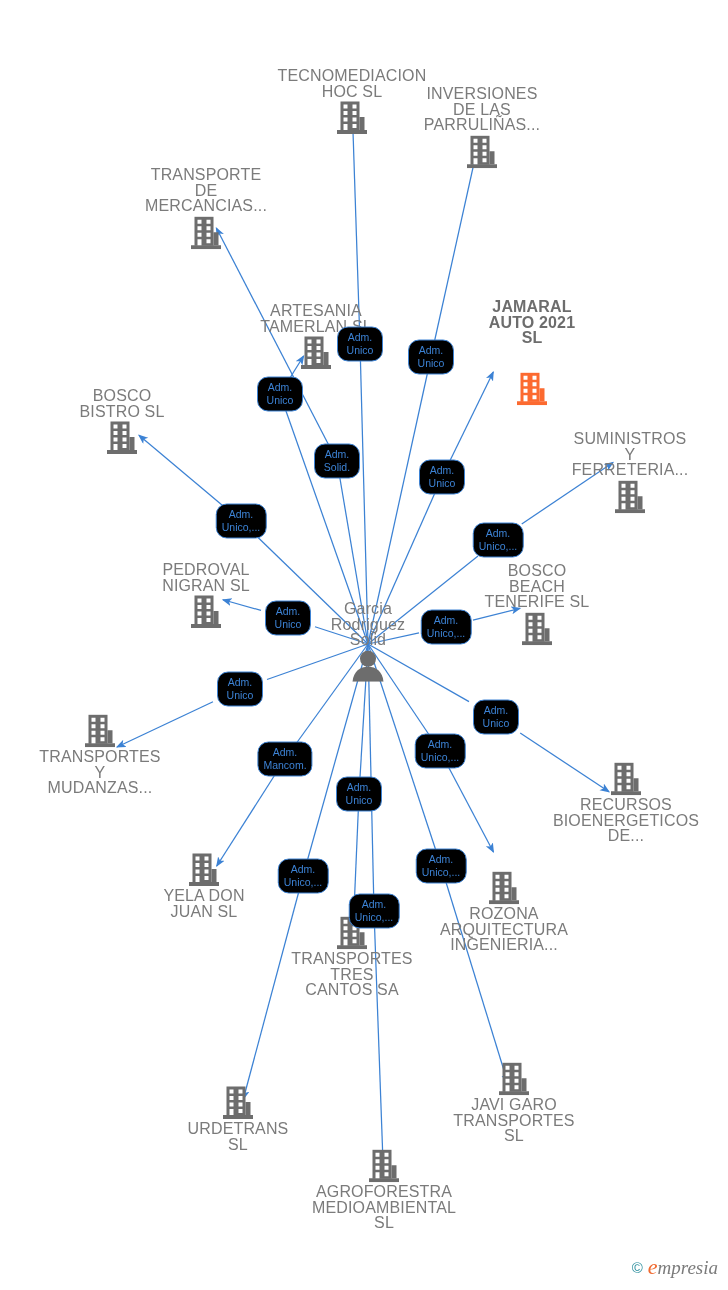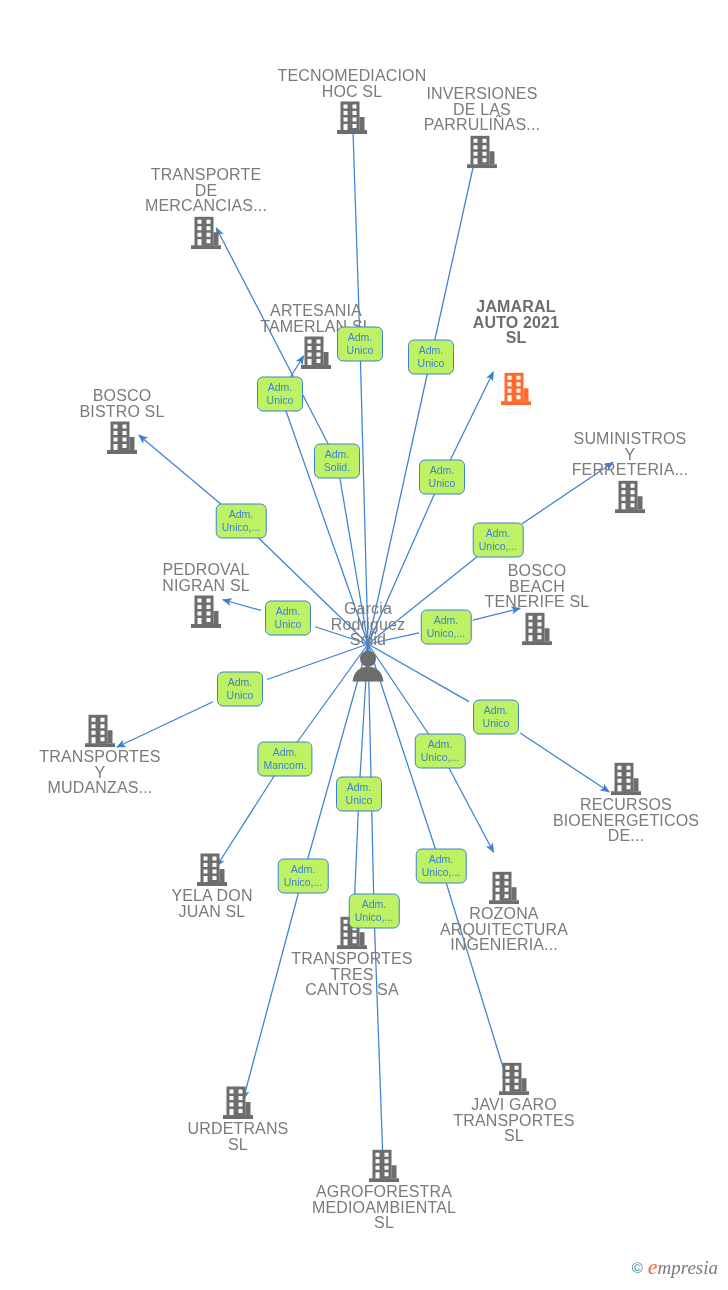--- a/index.html
+++ b/index.html
@@ -48,23 +48,23 @@
   }
   .node.label-below { flex-direction: column; }
   .node.label-above  { flex-direction: column; }
   .node.label-above .caption { margin-bottom: 2px; }
   .node.label-below .caption { margin-top: 2px; }
 
   .edge-label {
     position: absolute;
     transform: translate(-50%, -50%);
     box-sizing: border-box;
-    background: #bef264;
+    background: #000000;
     border: 1.3px solid #3c82d4;
-    border-radius: 6px;
+    border-radius: 11px;
     color: #3c82d4;
     font-size: 10.5px;
     line-height: 13px;
     text-align: center;
     padding: 3px 5px 4px 5px;
     white-space: pre-line;
     font-family: "Liberation Sans", sans-serif;
     cursor: pointer;
     min-width: 46px;
   }
@@ -215,21 +215,21 @@
               <rect x="15.5" y="3.5" width="4" height="4"></rect>
               <rect x="6.5" y="10" width="4" height="4"></rect>
               <rect x="15.5" y="10" width="4" height="4"></rect>
               <rect x="6.5" y="16.5" width="4" height="4"></rect>
               <rect x="15.5" y="16.5" width="4" height="4"></rect>
               <rect x="6.5" y="23" width="4" height="6"></rect>
               <rect x="15.5" y="23" width="4" height="4"></rect>
             </g>
           </svg></div>
       </div>
-      <div class="node label-above" style="left: 516px; top: 352px; gap: 24px;">
+      <div class="node label-above" style="left: 532px; top: 352px; gap: 24px;">
         <div class="caption" style="color: rgb(109, 109, 109); font-weight: bold;">JAMARAL
 AUTO 2021
 SL</div>
         <div class="glyph"><svg width="30" height="33" viewBox="0 0 30 33" xmlns="http://www.w3.org/2000/svg">
             <rect x="3.5" y="0.5" width="19" height="29" fill="#fc6a30"></rect>
             <rect x="0" y="29" width="30" height="4" fill="#fc6a30"></rect>
             <rect x="22.5" y="16" width="5" height="13" fill="#fc6a30"></rect>
             <g fill="#ffffff">
               <rect x="6.5" y="3.5" width="4" height="4"></rect>
               <rect x="15.5" y="3.5" width="4" height="4"></rect>
@@ -353,21 +353,21 @@
               <rect x="6.5" y="16.5" width="4" height="4"></rect>
               <rect x="15.5" y="16.5" width="4" height="4"></rect>
               <rect x="6.5" y="23" width="4" height="6"></rect>
               <rect x="15.5" y="23" width="4" height="4"></rect>
             </g>
           </svg></div>
         <div class="caption">RECURSOS
 BIOENERGETICOS
 DE...</div>
       </div>
-      <div class="node label-below" style="left: 212px; top: 886px;">
+      <div class="node label-below" style="left: 204px; top: 886px;">
         <div class="glyph"><svg width="30" height="33" viewBox="0 0 30 33" xmlns="http://www.w3.org/2000/svg">
             <rect x="3.5" y="0.5" width="19" height="29" fill="#6d6d6d"></rect>
             <rect x="0" y="29" width="30" height="4" fill="#6d6d6d"></rect>
             <rect x="22.5" y="16" width="5" height="13" fill="#6d6d6d"></rect>
             <g fill="#ffffff">
               <rect x="6.5" y="3.5" width="4" height="4"></rect>
               <rect x="15.5" y="3.5" width="4" height="4"></rect>
               <rect x="6.5" y="10" width="4" height="4"></rect>
               <rect x="15.5" y="10" width="4" height="4"></rect>
               <rect x="6.5" y="16.5" width="4" height="4"></rect>

